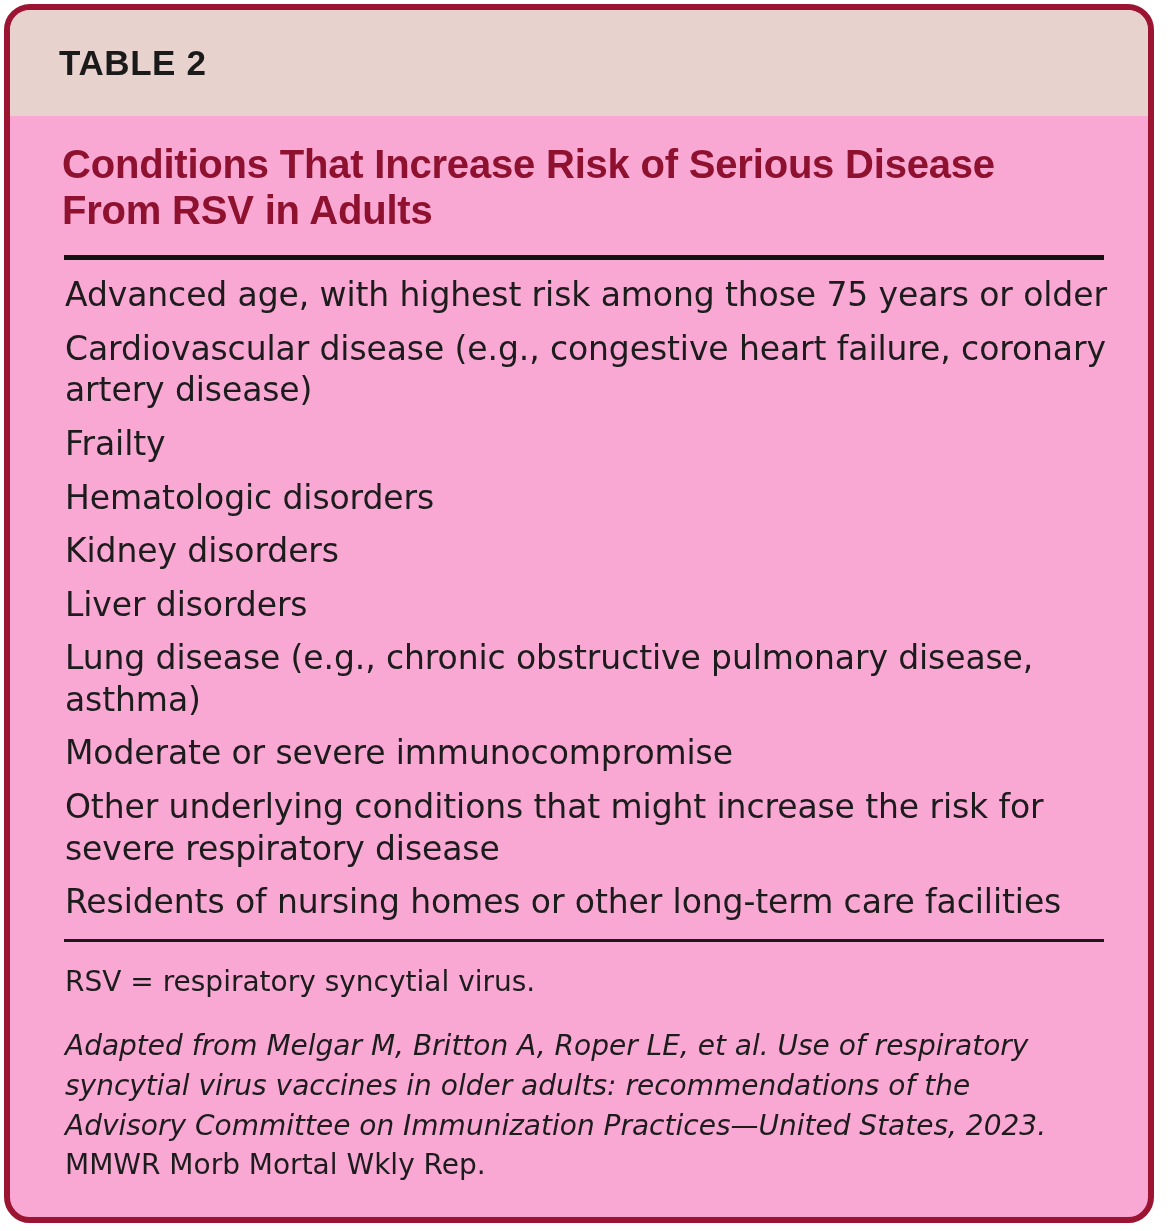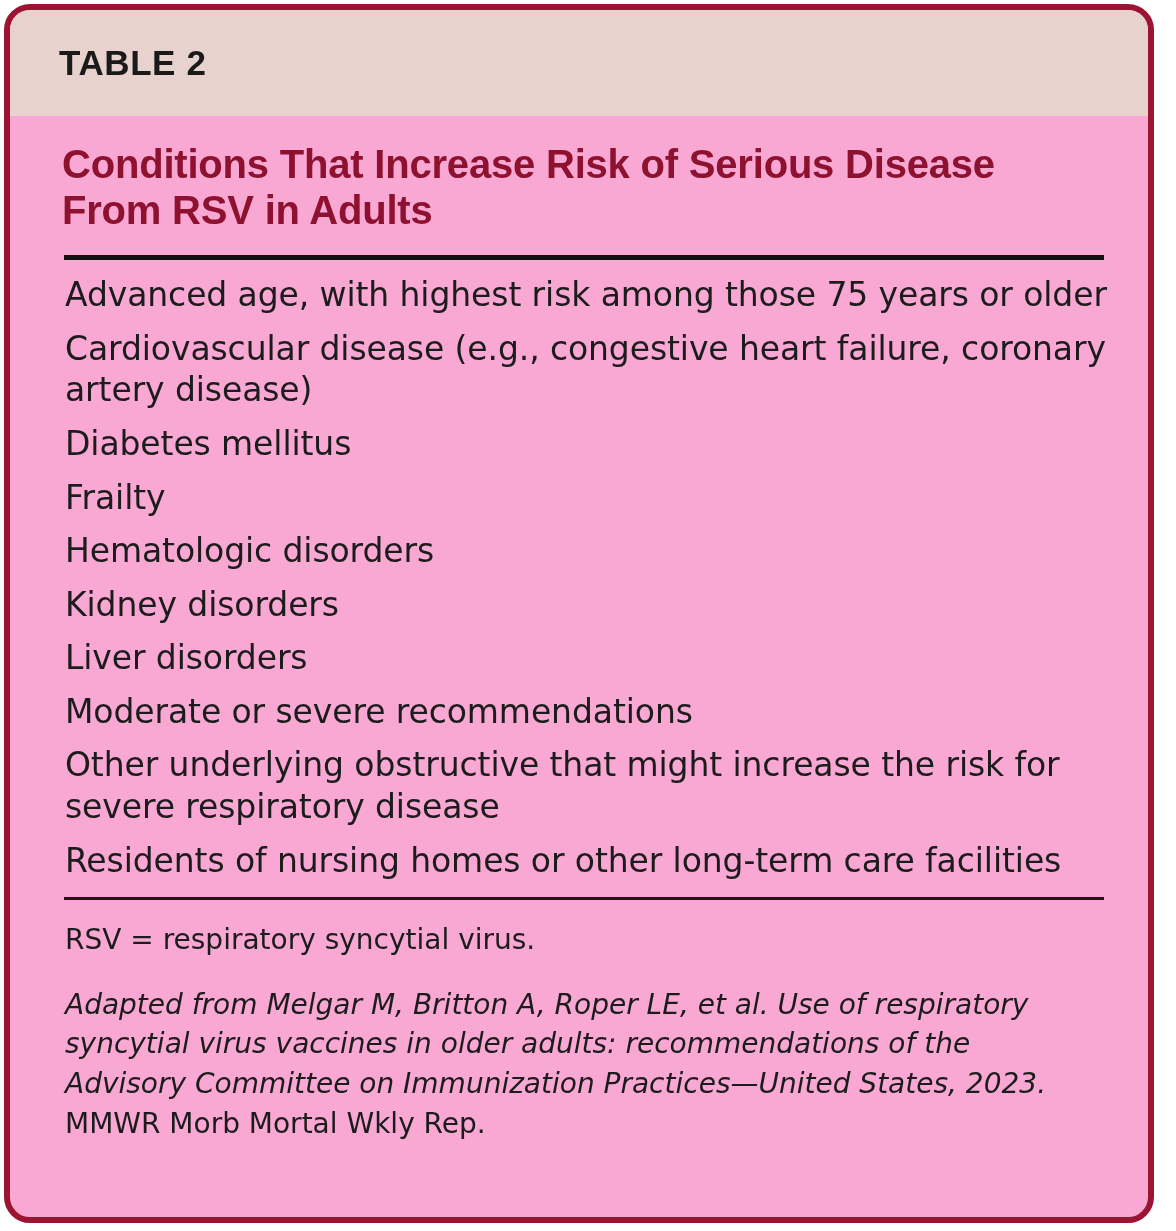--- a/index.html
+++ b/index.html
@@ -112,27 +112,27 @@
 
   <div id="table-title-wrap">
     <div id="table-title">Conditions That Increase Risk of Serious Disease From RSV in Adults</div>
   </div>
 
   <div class="rule-thick"></div>
 
   <div id="table-rows">
     <div class="table-row">Advanced age, with highest risk among those 75 years or older</div>
     <div class="table-row">Cardiovascular disease (e.g., congestive heart failure, coronary artery disease)</div>
-    <div class="table-row">Diabetes mellitus</div>
     <div class="table-row">Frailty</div>
     <div class="table-row">Hematologic disorders</div>
     <div class="table-row">Kidney disorders</div>
     <div class="table-row">Liver disorders</div>
-    <div class="table-row">Moderate or severe recommendations</div>
-    <div class="table-row">Other underlying obstructive that might increase the risk for severe respiratory disease</div>
+    <div class="table-row">Lung disease (e.g., chronic obstructive pulmonary disease, asthma)</div>
+    <div class="table-row">Moderate or severe immunocompromise</div>
+    <div class="table-row">Other underlying conditions that might increase the risk for severe respiratory disease</div>
     <div class="table-row">Residents of nursing homes or other long-term care facilities</div>
   </div>
 
   <div class="rule-thin"></div>
 
   <div id="table-footnotes">
     <div class="footnote-abbrev">RSV = respiratory syncytial virus.</div>
     <div class="footnote-source">
       <span class="src-italic">Adapted from Melgar M, Britton A, Roper LE, et al. Use of respiratory syncytial virus vaccines in older adults: recommendations of the Advisory Committee on Immunization Practices—United States, 2023.</span><span class="src-upright"> MMWR Morb Mortal Wkly Rep. </span>
     </div>

